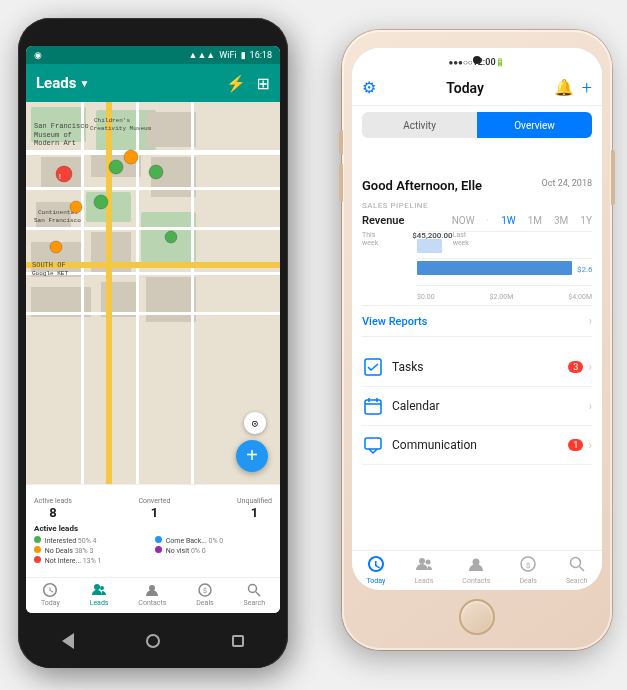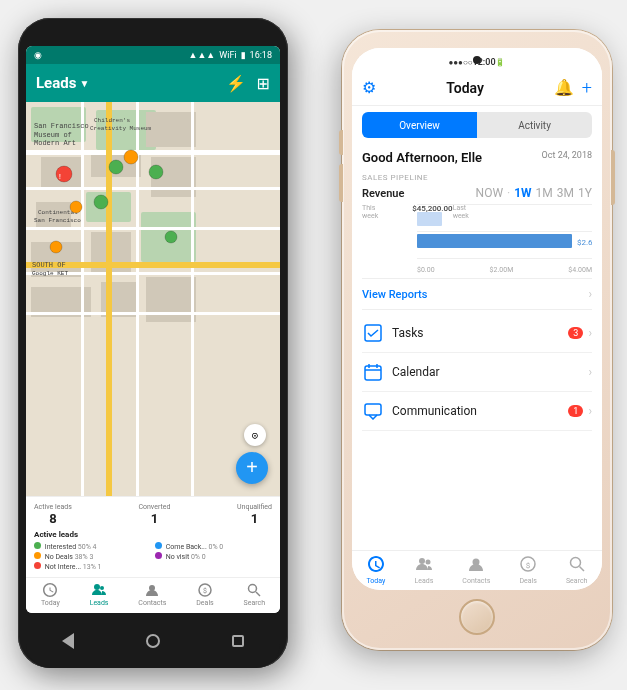--- a/index.html
+++ b/index.html
@@ -107,21 +107,21 @@
       background: #fff;
       border-radius: 50%;
       display: flex;
       align-items: center;
       justify-content: center;
       font-size: 11px;
       box-shadow: 0 1px 4px rgba(0,0,0,0.3);
     }
     .android-stats {
       background: #fff;
-      padding: 6px 8px;
+      padding: 12px 8px;
       border-top: 1px solid #eee;
     }
     .stats-row {
       display: flex;
       justify-content: space-between;
       font-size: 8px;
       color: #333;
       margin-bottom: 4px;
     }
     .stat-item { text-align: center; }
@@ -330,20 +330,21 @@
     .ios-content {
       flex: 1;
       overflow-y: auto;
       padding: 6px 10px;
     }
     .ios-greeting-row {
       display: flex;
       justify-content: space-between;
       align-items: flex-start;
       margin-bottom: 8px;
+      margin-top: 28px;
     }
     .ios-greeting {
       font-size: 13px;
       font-weight: 600;
       color: #111;
     }
     .ios-date {
       font-size: 9px;
       color: #888;
     }
@@ -361,45 +362,45 @@
       align-items: center;
       margin-bottom: 4px;
     }
     .ios-chart-title {
       font-size: 11px;
       font-weight: 600;
       color: #222;
     }
     .ios-period-selector {
       display: flex;
-      gap: 4px;
-      font-size: 12px;
+      gap: 12px;
+      font-size: 10px;
       justify-content: center;
     }
     .period-opt {
       color: #aaa;
       cursor: pointer;
     }
     .period-opt.active {
       color: #007aff;
-      font-weight: bold;
+      font-weight: normal;
     }
     .ios-chart-container {
       position: relative;
       height: 70px;
       margin-bottom: 4px;
     }
     .ios-view-reports {
       display: flex;
       justify-content: space-between;
       align-items: center;
       padding: 8px 0;
       border-top: 1px solid #eee;
       border-bottom: 1px solid #eee;
-      margin-bottom: 4px;
+      margin-bottom: 11px;
       cursor: pointer;
     }
     .ios-view-reports-text {
       font-size: 11px;
       color: #007aff;
       font-weight: 500;
     }
     .ios-chevron { color: #ccc; font-size: 12px; }
     .ios-list-item {
       display: flex;
@@ -679,25 +680,25 @@
       <div class="ios-nav-bar">
         <span class="ios-nav-icon">⚙</span>
         <span class="ios-nav-title">Today</span>
         <div style="display:flex;gap:8px;align-items:center;">
           <span class="ios-nav-icon">🔔</span>
           <span class="ios-nav-icon" style="font-size:18px;font-weight:300;">+</span>
         </div>
       </div>
 
       <div class="ios-segment">
+        <div class="ios-segment-btn inactive">
+          <span>Activity</span>
+        </div>
         <div class="ios-segment-btn active">
           <span>Overview</span>
-        </div>
-        <div class="ios-segment-btn inactive">
-          <span>Activity</span>
         </div>
       </div>
 
       <div class="ios-content">
 
         <div class="ios-greeting-row">
           <div class="ios-greeting">Good Afternoon, Elle</div>
           <div class="ios-date">Oct 24, 2018</div>
         </div>
 

